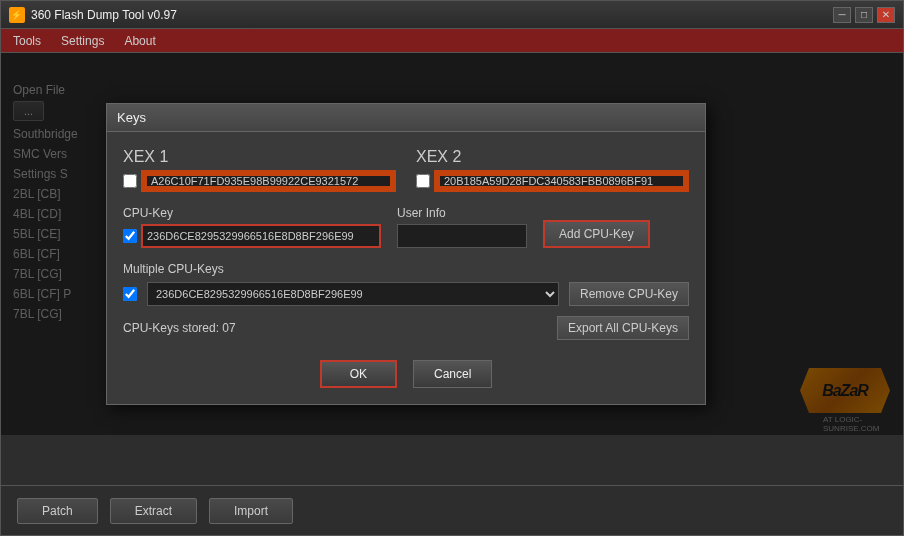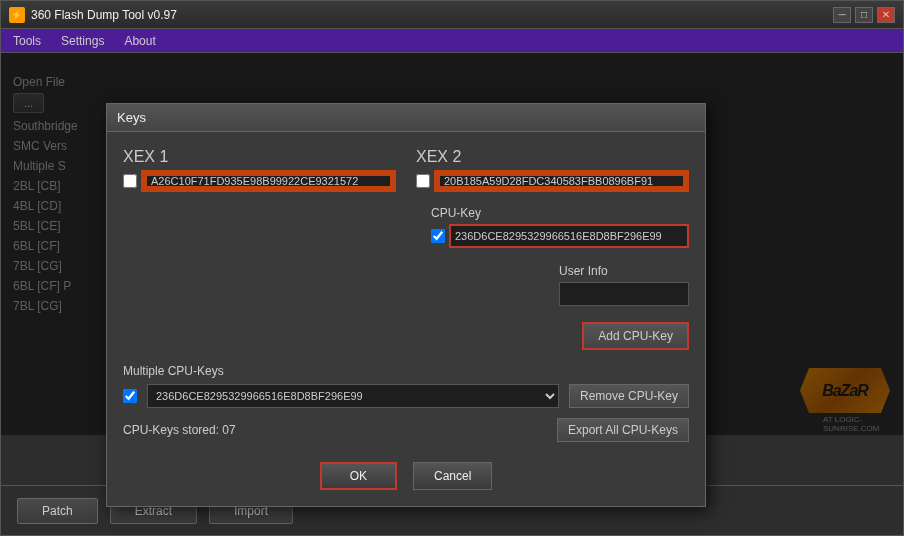--- a/index.html
+++ b/index.html
@@ -64,21 +64,21 @@
       font-size: 10px;
       display: flex;
       align-items: center;
       justify-content: center;
       cursor: pointer;
     }
     .tb-btn.close { background: #c0392b; }
 
     
     .menu-bar {
-      background: #4c1d95;
+      background: #7f1d1d;
       height: 24px;
       display: flex;
       align-items: center;
       padding: 0 4px;
       border-bottom: 1px solid #555;
       gap: 4px;
     }
     .menu-item {
       padding: 2px 8px;
       color: #ccc;
@@ -95,21 +95,21 @@
       padding: 8px;
       background: #2d2d2d;
       position: relative;
     }
 
     
     .section-label {
       font-size: 12px;
       color: #aaa;
       margin-bottom: 4px;
-      margin-top: 6px;
+      margin-top: 14px;
     }
 
     
     .bottom-bar {
       height: 50px;
       background: #2d2d2d;
       border-top: 1px solid #555;
       display: flex;
       align-items: center;
       padding: 0 16px;
@@ -223,21 +223,20 @@
       padding: 2px 4px;
       font-size: 11px;
     }
 
     
     .cpu-row {
       display: flex;
       gap: 16px;
       margin-bottom: 14px;
       align-items: flex-end;
-      flex-direction: column;
     }
     .field-group {
       display: flex;
       flex-direction: column;
       gap: 4px;
     }
     .field-label {
       font-size: 12px;
       color: #ccc;
     }
@@ -394,21 +393,21 @@
         <div class="section-label">Open File</div>
         <button class="bottom-btn" style="padding:3px 10px; font-size:11px;">...</button>
       </div>
       <div class="ml-row">
         <span class="section-label">Southbridge</span>
       </div>
       <div class="ml-row">
         <span class="section-label">SMC Vers</span>
       </div>
       <div class="ml-row">
-        <span class="section-label">Multiple S</span>
+        <span class="section-label">Settings S</span>
       </div>
       <div class="ml-row">
         <span class="section-label">2BL [CB]</span>
       </div>
       <div class="ml-row">
         <span class="section-label">4BL [CD]</span>
       </div>
       <div class="ml-row">
         <span class="section-label">5BL [CE]</span>
       </div>

